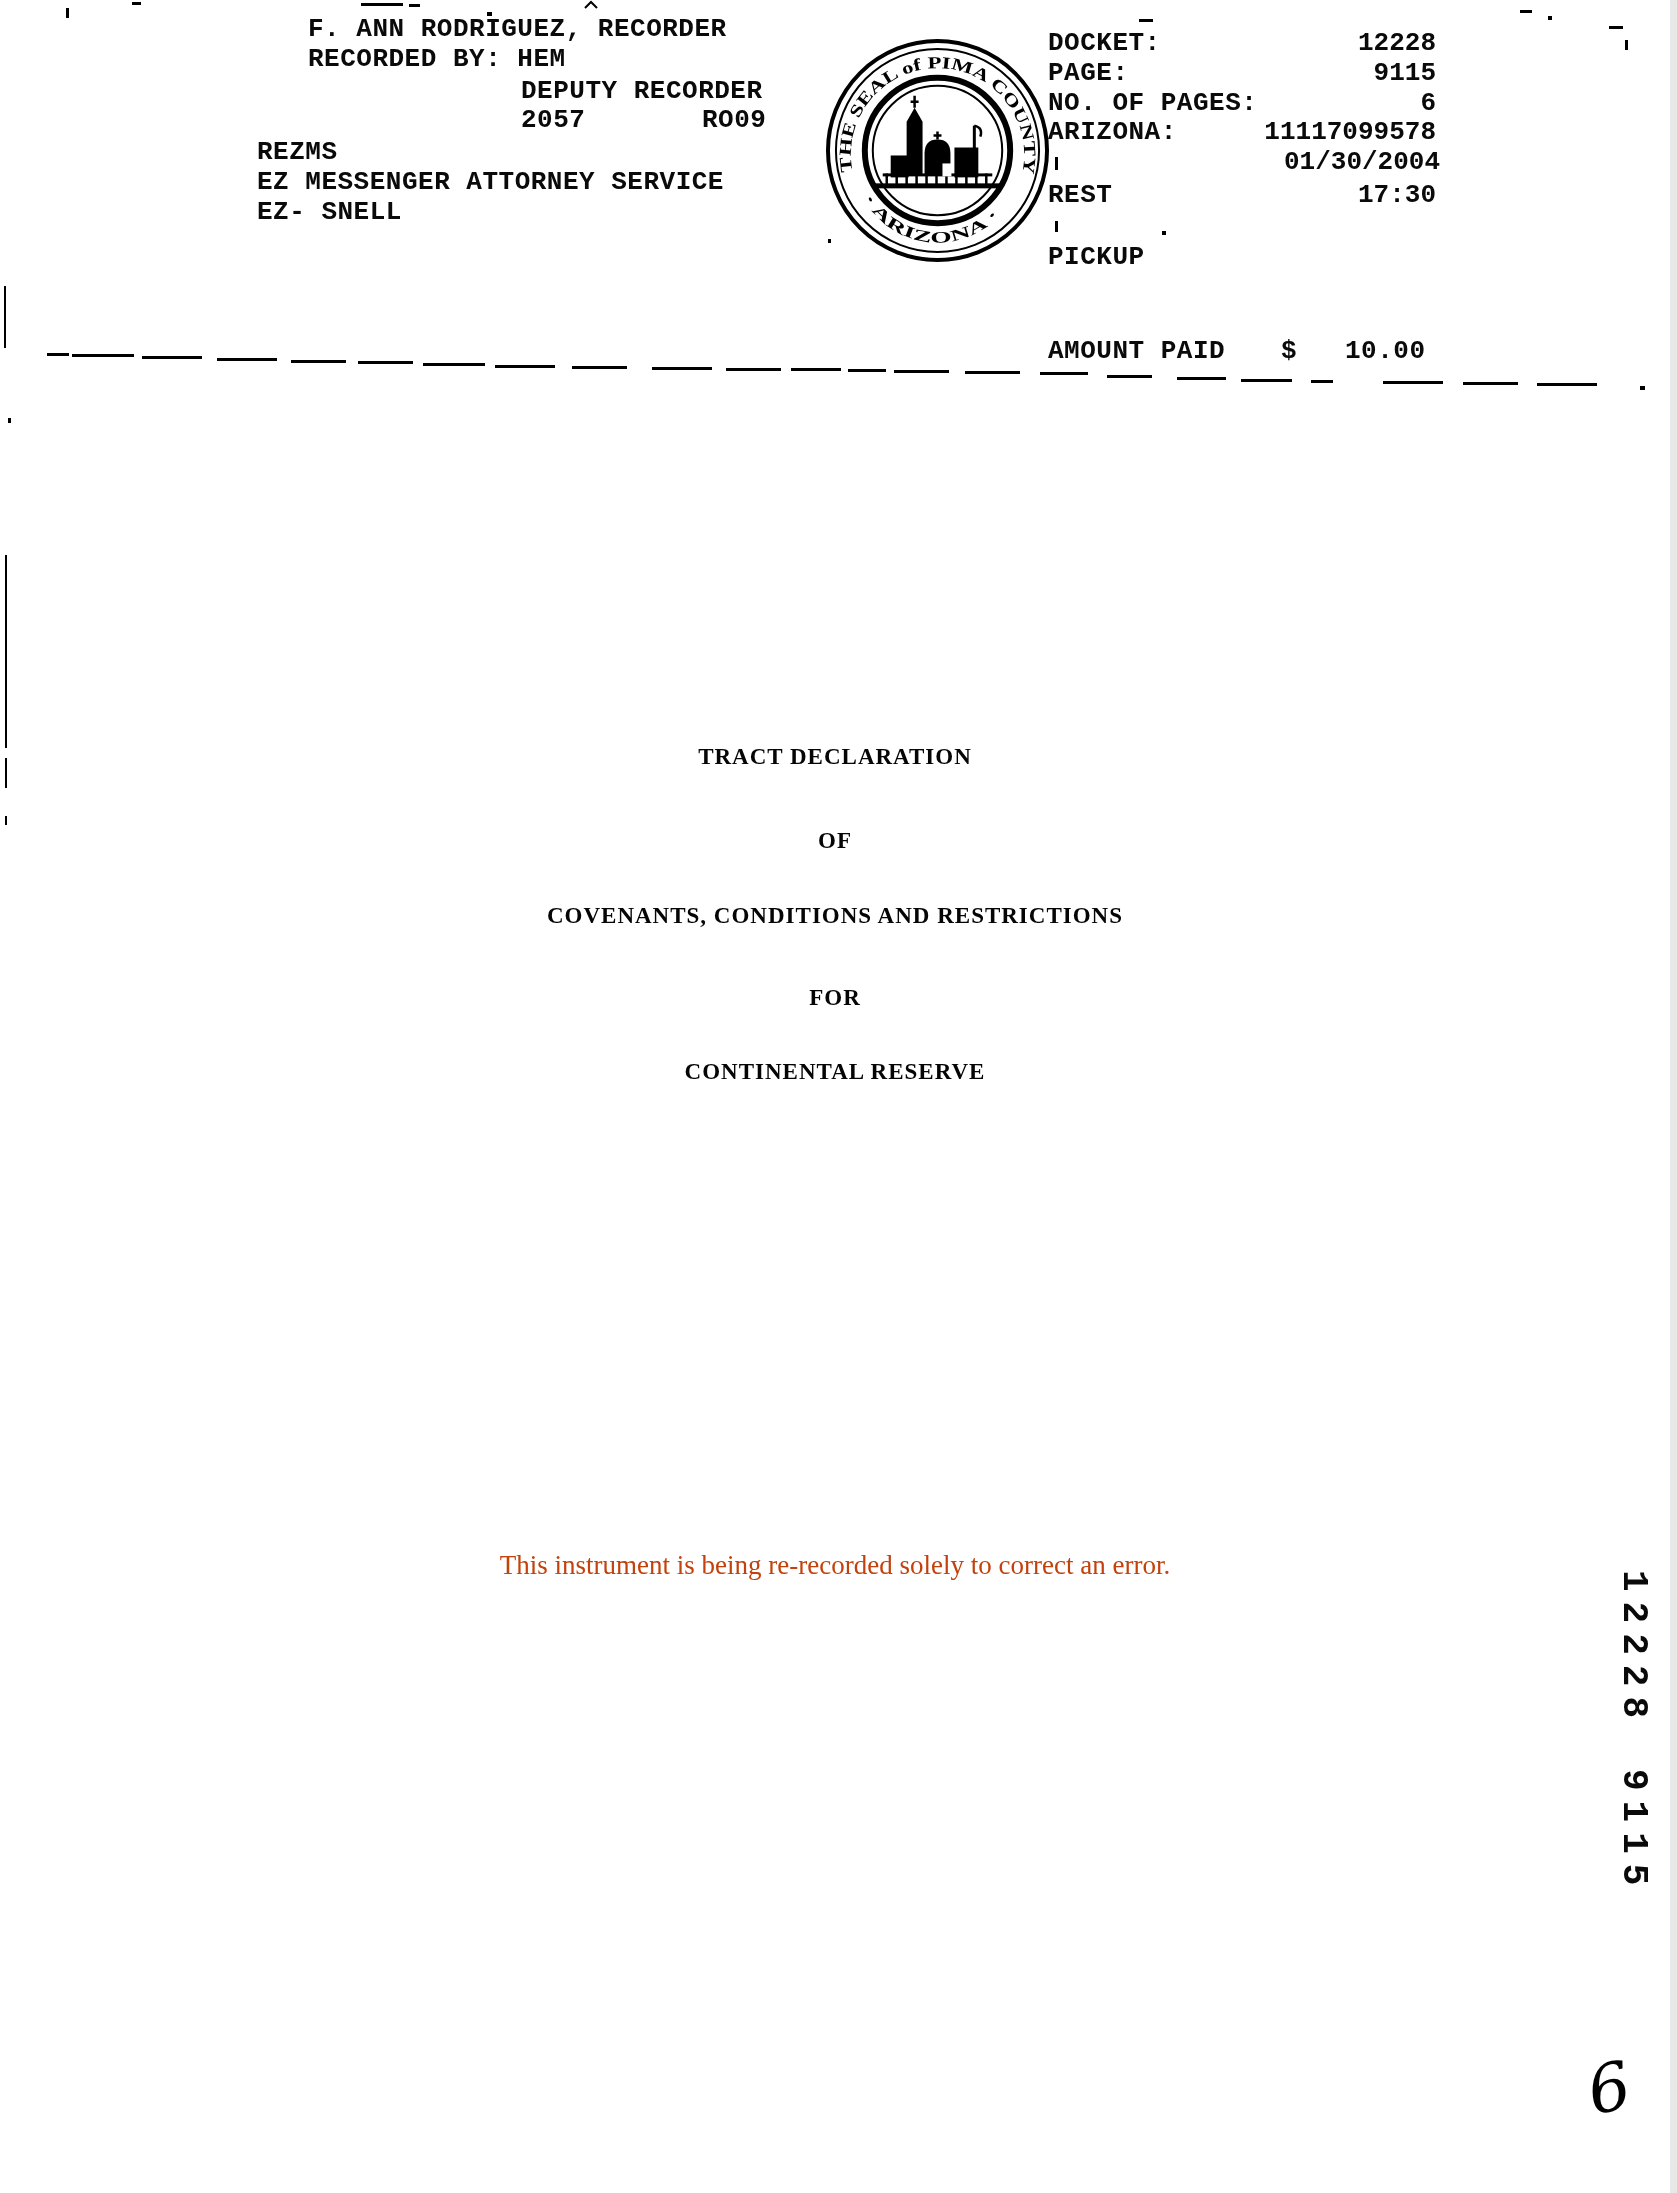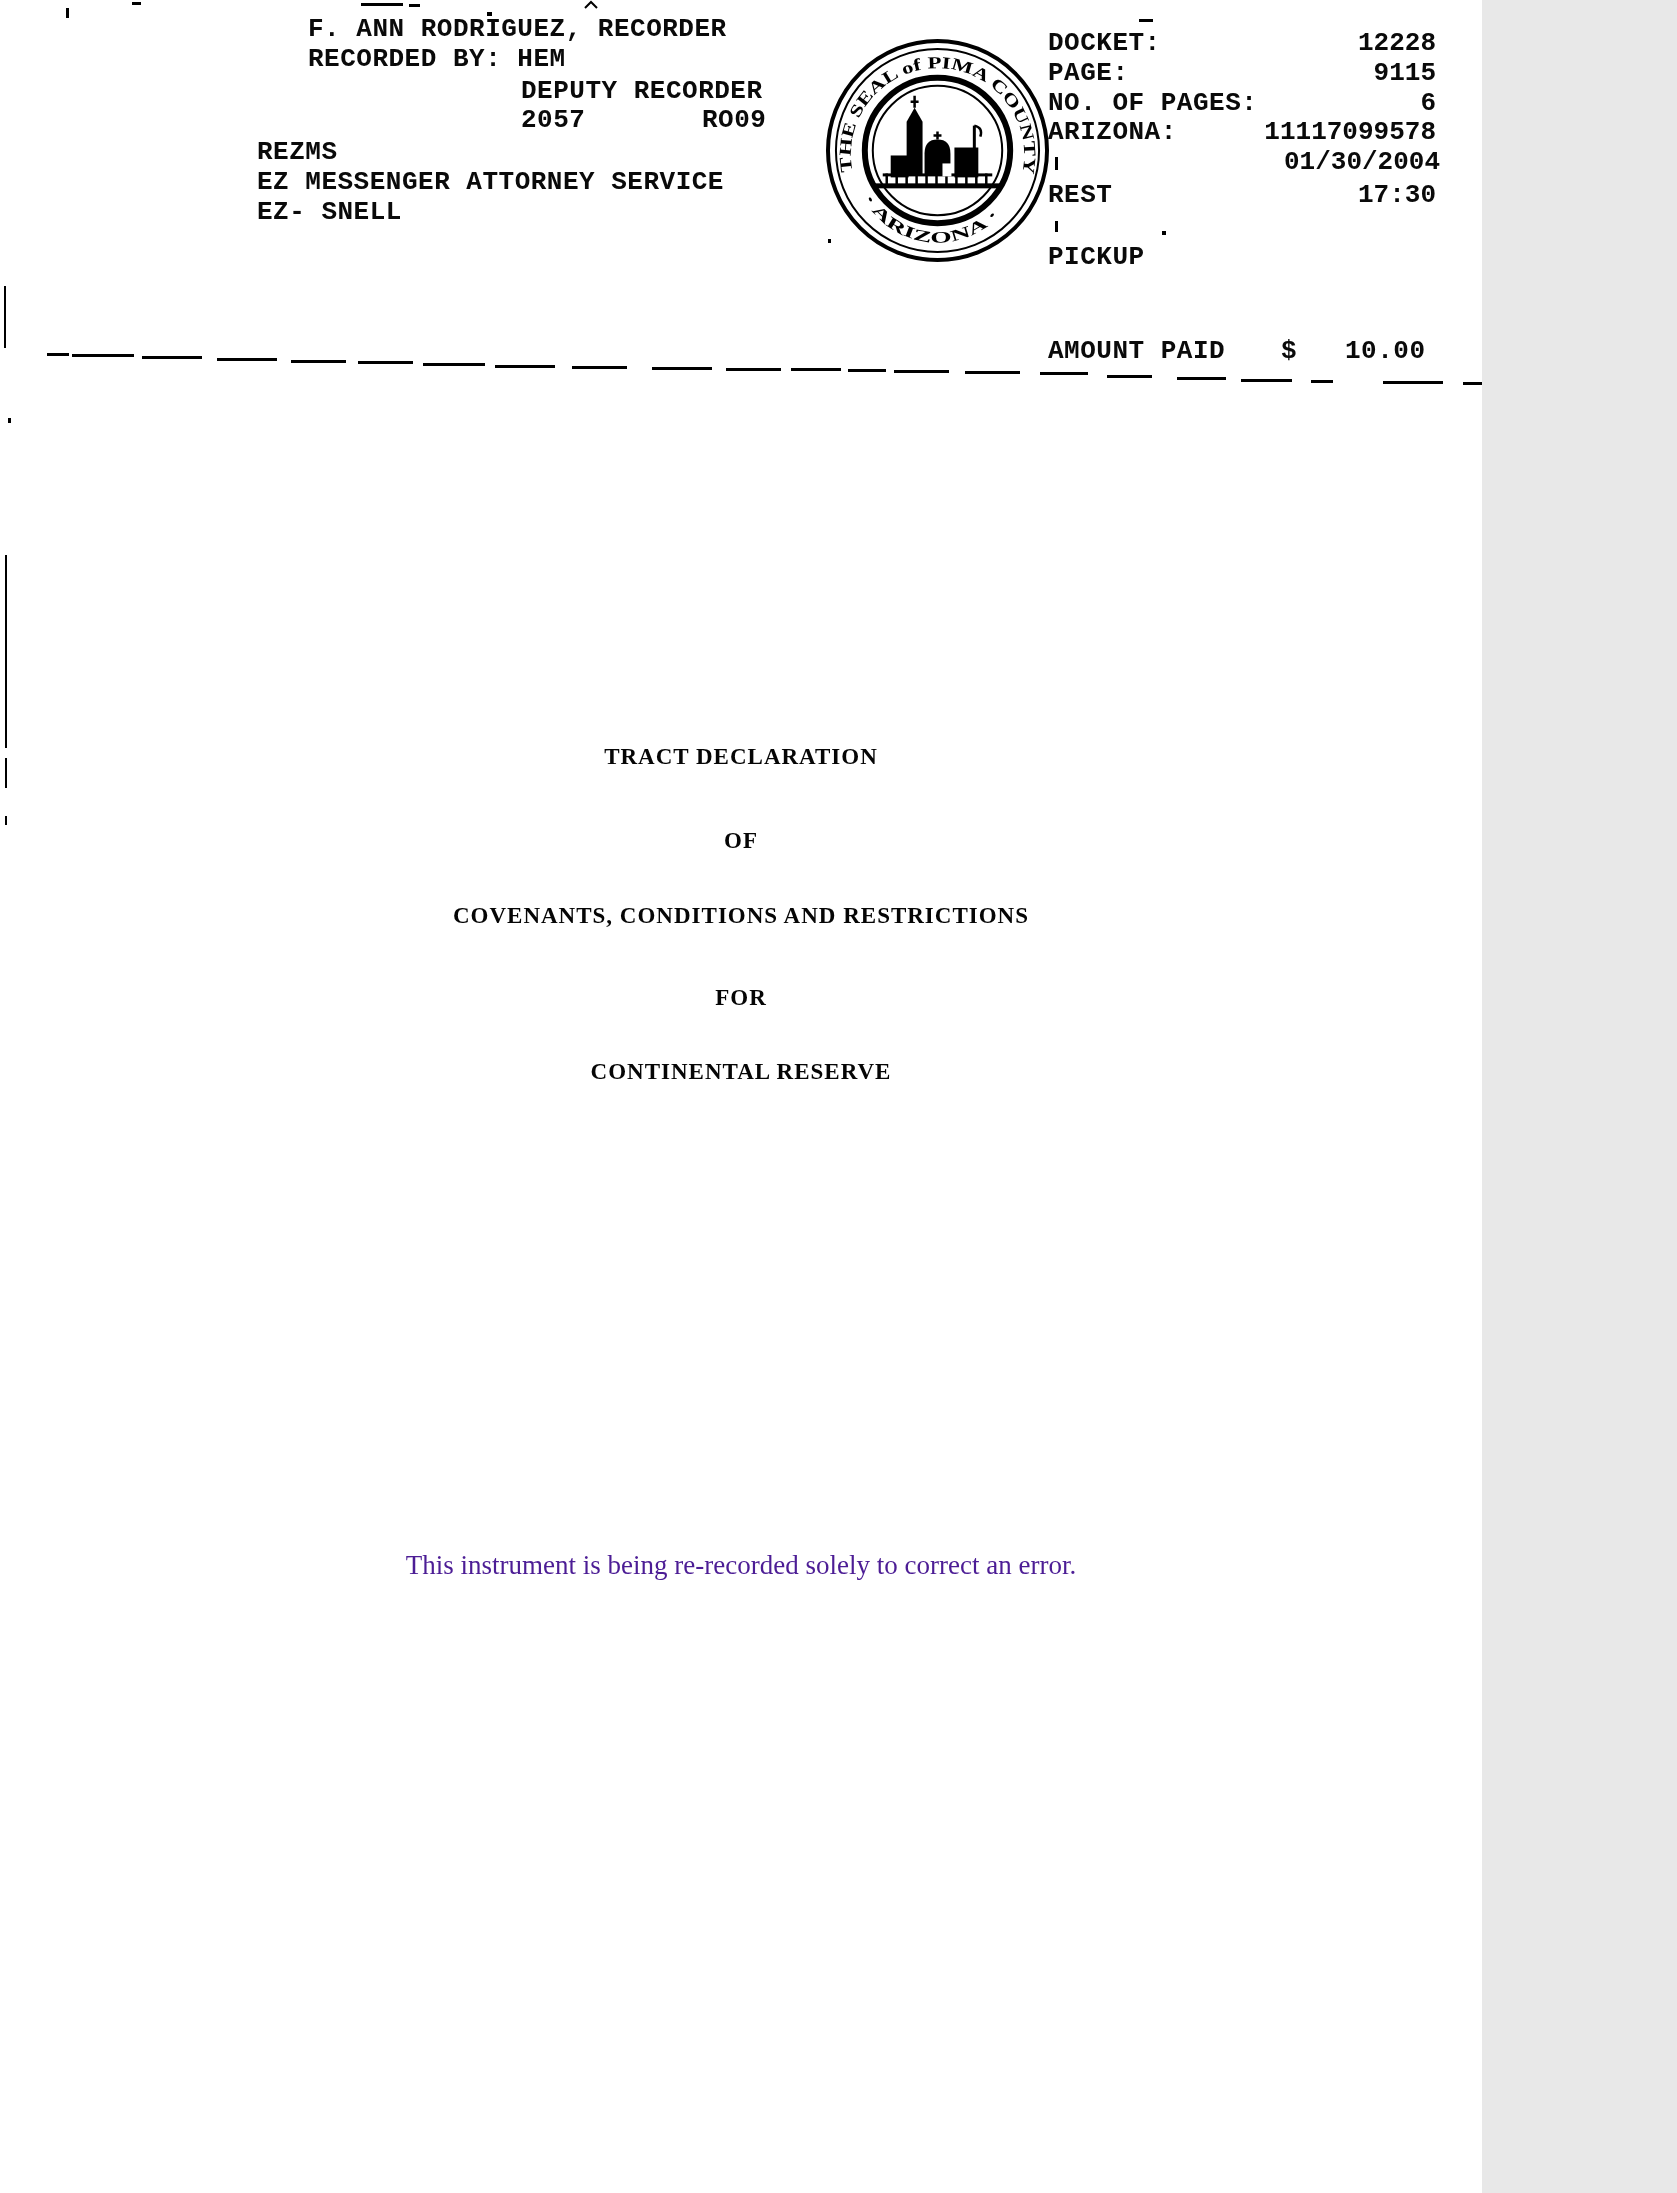--- a/index.html
+++ b/index.html
@@ -1,18 +1,18 @@
 <!DOCTYPE html>
 <html><head>
 <meta charset="utf-8">
 <style>
   html,body{margin:0;padding:0;background:#e8e8e8;}
   #page{
     position:relative;
-    width:1482px;height:2194px;
+    width:1670px;height:2194px;
     background:#ffffff;
     color:#000;
     overflow:hidden;
     font-family:"Liberation Sans",sans-serif;
   }
   .mono{
     position:absolute;
     font-family:"Liberation Mono","DejaVu Sans Mono",monospace;
     font-weight:bold;
     font-size:26px;
@@ -39,21 +39,21 @@
     font-size:23px;
     letter-spacing:1px;
     color:#050505;
   }
   .note-line{
     position:absolute;
     left:0;width:100%;
     text-align:center;
     font-family:"Liberation Serif","DejaVu Serif",serif;
     font-size:27px;
-    color:#4c1d95;
+    color:#c2410c;
   }
   .dash{position:absolute;height:3px;background:#000;}
   .vline{position:absolute;width:2px;background:#000;}
   .mark{position:absolute;background:#000;}
   .vertical-num{
     position:absolute;
     font-family:"Liberation Mono","DejaVu Sans Mono",monospace;
     font-weight:bold;
     font-size:36px;
     letter-spacing:10px;

